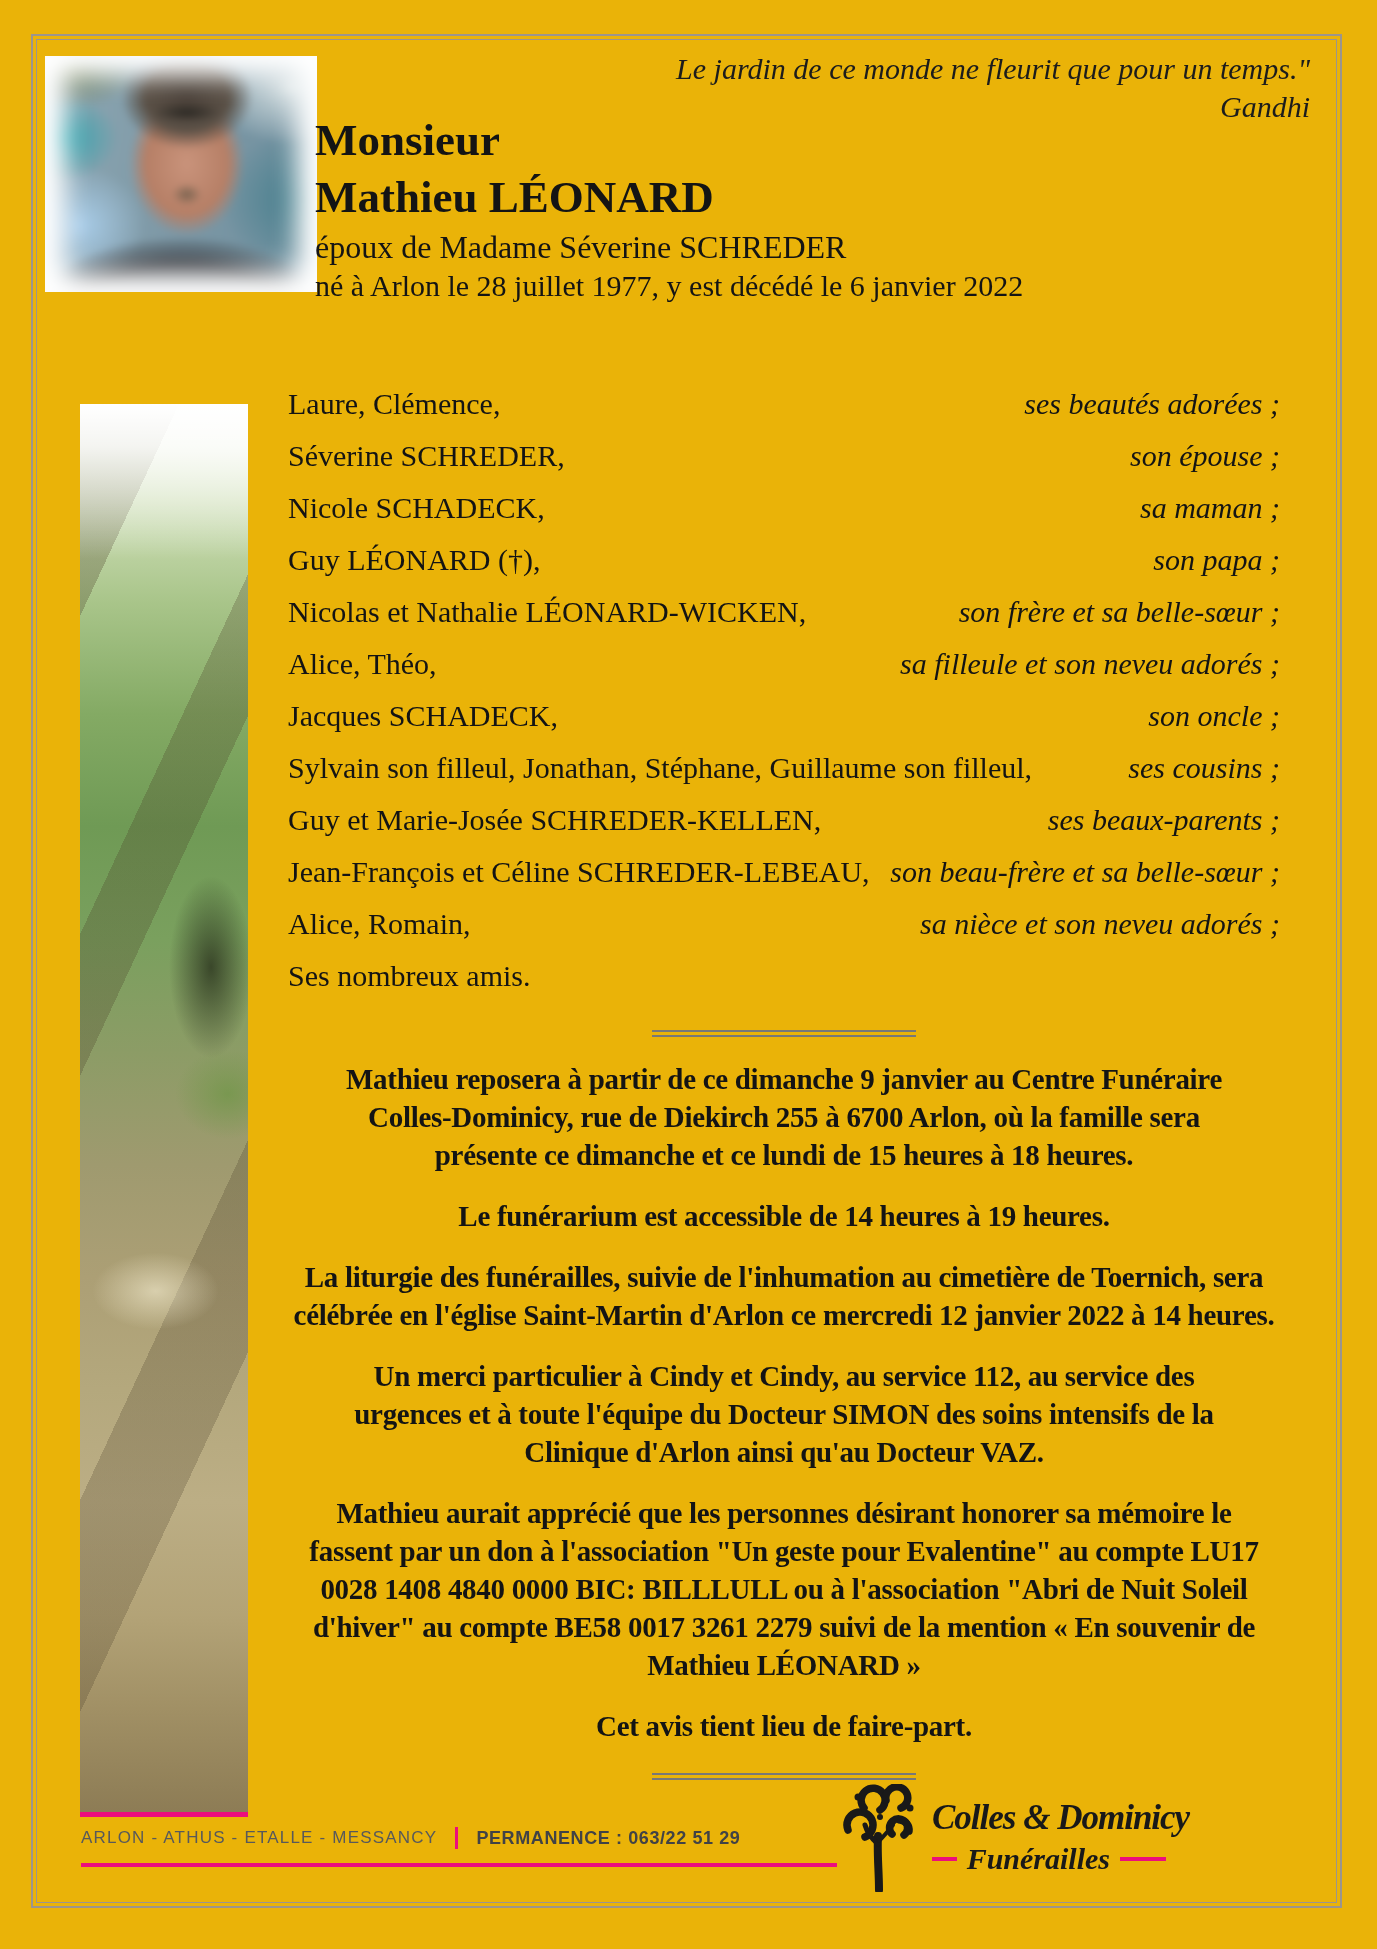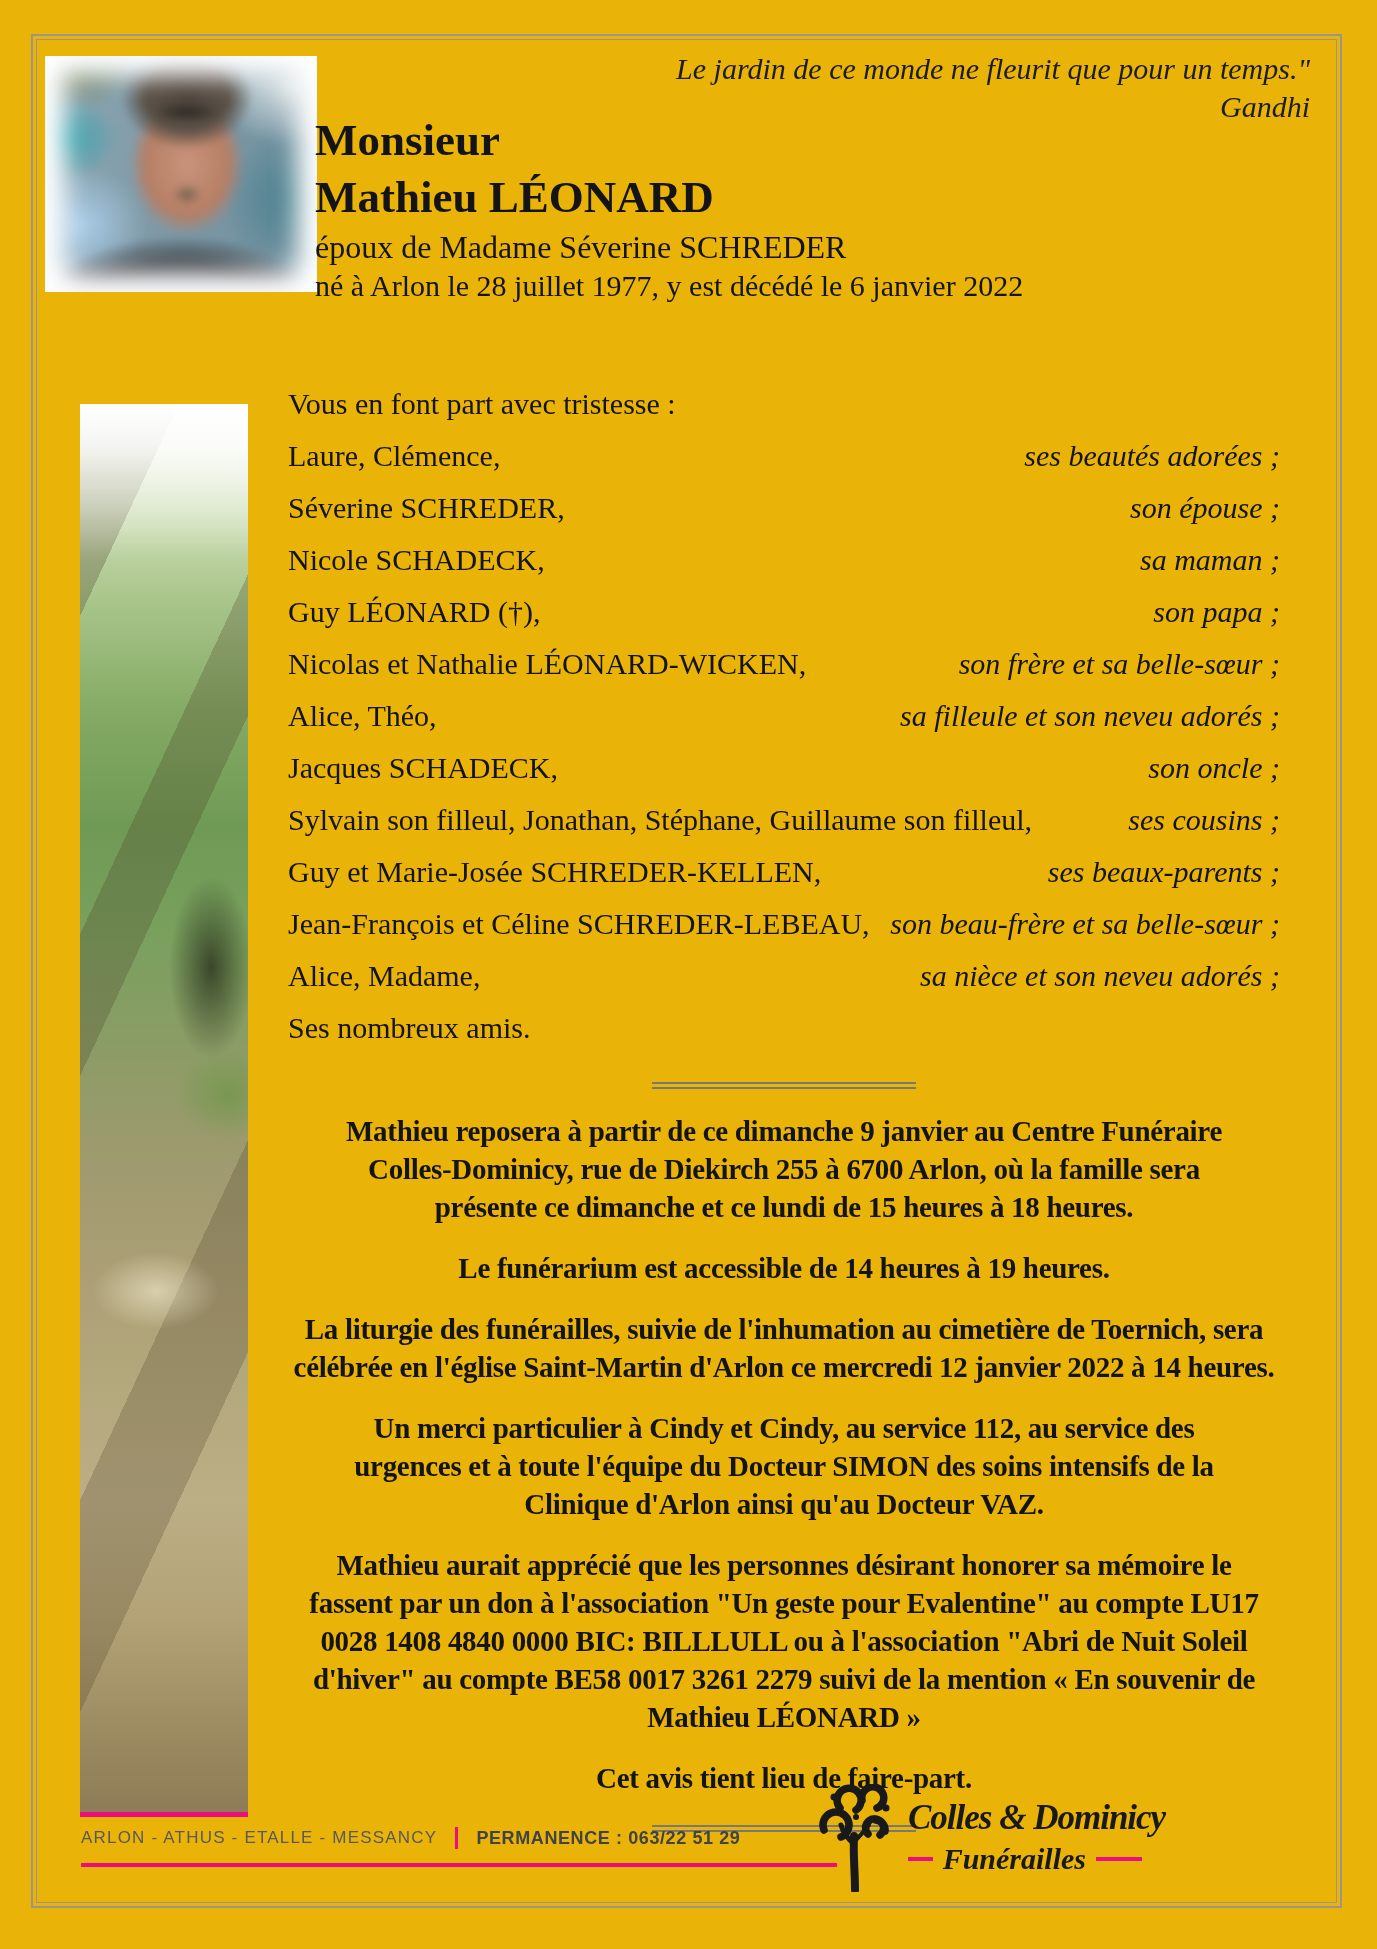--- a/index.html
+++ b/index.html
@@ -61,21 +61,21 @@
   .para{font-weight:bold;font-size:29px;line-height:38px;text-align:center;
     margin:23px auto 0 auto;max-width:985px;letter-spacing:-0.3px;}
   .para.narrow{max-width:920px;}
   
   .footer-meta{position:absolute;left:81px;top:1827px;display:flex;align-items:center;
     font-family:"Liberation Sans","DejaVu Sans",sans-serif;}
   .footer-locations{font-size:17px;color:#58595b;letter-spacing:1.2px;}
   .footer-divider{width:3px;height:22px;margin:0 18px;}
   .footer-permanence{font-size:18px;font-weight:bold;color:#414246;letter-spacing:0.6px;}
   .footer-line{position:absolute;left:81px;top:1863px;width:756px;height:4px;}
-  .logo{position:absolute;left:812px;top:1780px;width:330px;height:112px;}
+  .logo{position:absolute;left:836px;top:1780px;width:330px;height:112px;}
   .logo-tree{position:absolute;left:0;top:4px;}
   .logo-text{position:absolute;left:96px;top:18px;width:234px;}
   .logo-name{font-size:35px;font-weight:bold;font-style:italic;white-space:nowrap;
     letter-spacing:-1px;color:#191919;line-height:40px;}
   .logo-subrow{display:flex;align-items:center;margin-top:4px;}
   .logo-dash{height:4px;}
   .logo-dash.left{flex:1;}
   .logo-dash.right{width:46px;}
   .logo-subtitle{font-size:30px;font-weight:bold;font-style:italic;margin:0 10px;
     white-space:nowrap;color:#191919;}
@@ -103,21 +103,20 @@
   </div>
 
   <div class="titles">
     <div class="title-1">Monsieur</div>
     <div class="title-2">Mathieu LÉONARD</div>
     <div class="subtitle">époux de Madame Séverine SCHREDER</div>
     <div class="birthline">né à Arlon le 28 juillet 1977, y est décédé le 6 janvier 2022</div>
   </div>
 
   <div class="main">
-    <div class="intro">Vous en font part avec tristesse :</div>
 
     <div class="fam-row">
       <span class="fam-names">Laure, Clémence,</span>
       <span class="fam-rel">ses beautés adorées ;</span>
     </div>
     <div class="fam-row">
       <span class="fam-names">Séverine SCHREDER,</span>
       <span class="fam-rel">son épouse ;</span>
     </div>
     <div class="fam-row">
@@ -146,21 +145,21 @@
     </div>
     <div class="fam-row">
       <span class="fam-names">Guy et Marie-Josée SCHREDER-KELLEN,</span>
       <span class="fam-rel">ses beaux-parents ;</span>
     </div>
     <div class="fam-row">
       <span class="fam-names">Jean-François et Céline SCHREDER-LEBEAU,</span>
       <span class="fam-rel">son beau-frère et sa belle-sœur ;</span>
     </div>
     <div class="fam-row">
-      <span class="fam-names">Alice, Madame,</span>
+      <span class="fam-names">Alice, Romain,</span>
       <span class="fam-rel">sa nièce et son neveu adorés ;</span>
     </div>
 
     <div class="closing-row">Ses nombreux amis.</div>
 
     <div class="separator"></div>
 
     <div class="para narrow">Mathieu reposera à partir de ce dimanche 9 janvier au Centre Funéraire Colles-Dominicy, rue de Diekirch 255 à 6700 Arlon, où la famille sera présente ce dimanche et ce lundi de 15 heures à 18 heures.</div>
     <div class="para">Le funérarium est accessible de 14 heures à 19 heures.</div>
     <div class="para">La liturgie des funérailles, suivie de l'inhumation au cimetière de Toernich, sera célébrée en l'église Saint-Martin d'Arlon ce mercredi 12 janvier 2022 à 14 heures.</div>

